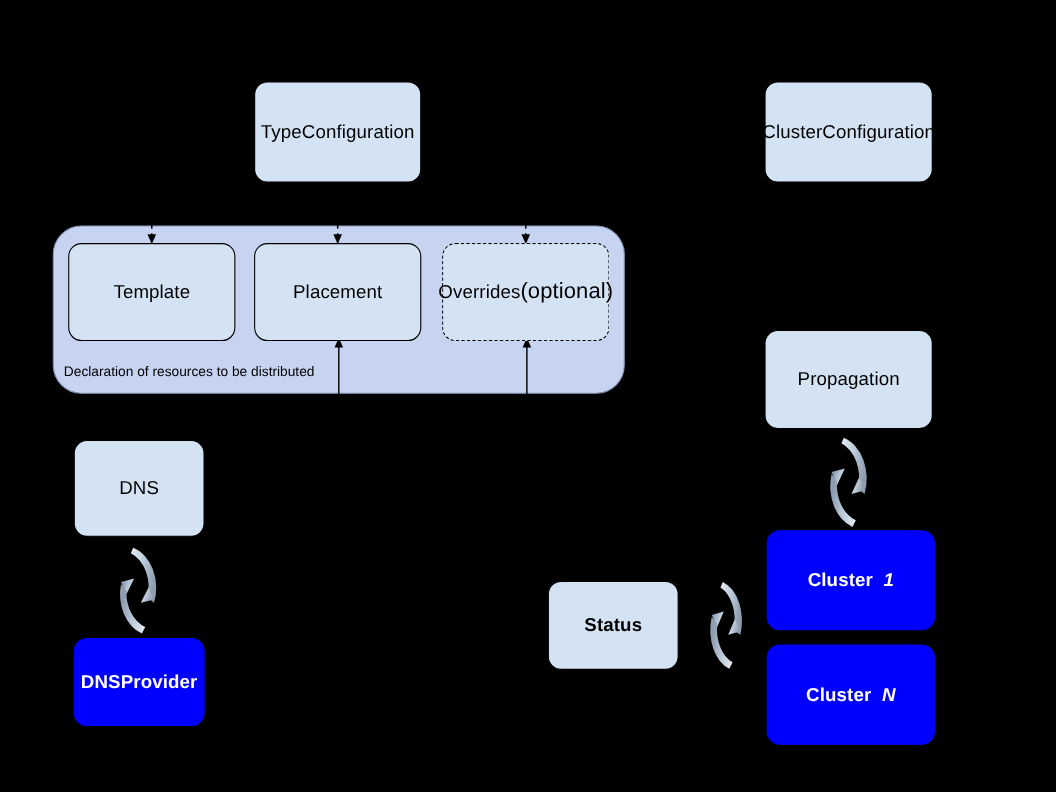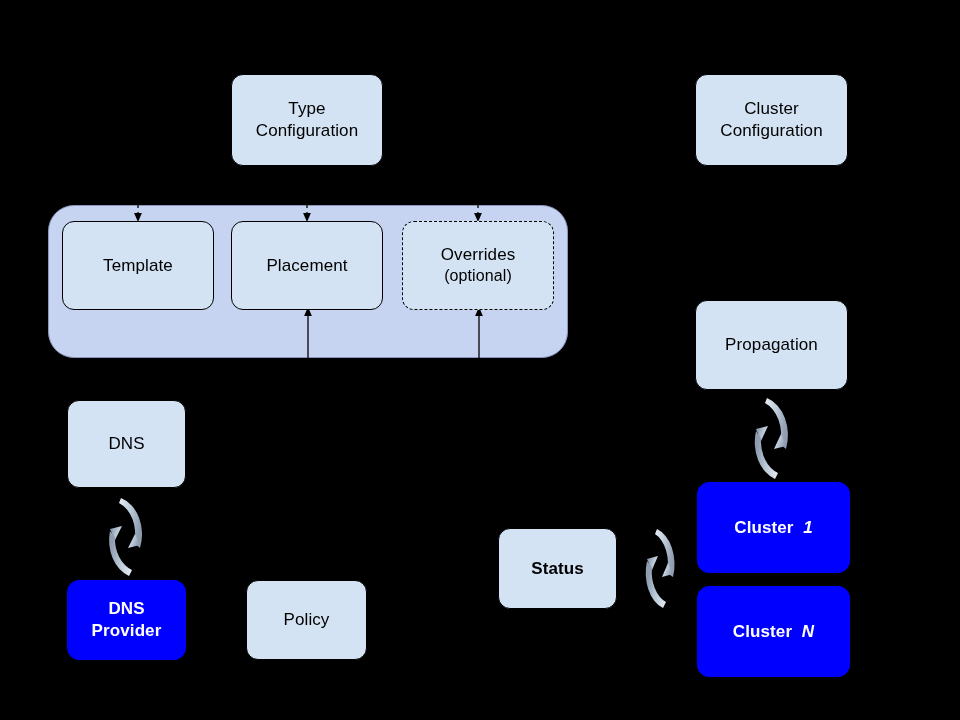--- a/index.html
+++ b/index.html
@@ -15,35 +15,35 @@
     background: #000000;
     overflow: hidden;
     font-family: "Liberation Sans", sans-serif;
   }
 
   
   .node {
     position: absolute;
     box-sizing: border-box;
     display: flex;
-    flex-direction: column;
+    flex-direction: row;
     align-items: center;
     justify-content: center;
     text-align: center;
     border-radius: 12px;
     background: #d3e3f3;
     border: 1px solid #000000;
     color: #000000;
     font-size: 17px;
     line-height: 1.28;
     letter-spacing: 0.1px;
     z-index: 4;
   }
   .node .sub {
-    font-size: 16px;
+    font-size: 20px;
   }
 
   
   .node.accent {
     background: #0000ff;
     border-color: #0000ff;
     color: #ffffff;
     font-weight: bold;
   }
   .node.accent .ital {
@@ -88,20 +88,21 @@
   }
   .sync-icon svg { display: block; }
 </style>
 </head>
 <body>
 
 <div id="canvas">
 
   <div id="group-declaration" style="left:48px; top:205px; width:520px; height:153px;"></div>
 
+  <div id="group-declaration-label" style="left:58px; top:331px;">Declaration of resources to be distributed</div>
 
   <div class="conn" style="left:131px; top:172px; width:14px; height:52px;">
     <svg width="14" height="52" viewBox="0 0 14 52">
       <line x1="7" y1="0" x2="7" y2="43" stroke="#000" stroke-width="1.3" stroke-dasharray="4,4"></line>
       <polygon points="7,50 3.1,41 10.9,41" fill="#000"></polygon>
     </svg>
   </div>
 
   <div class="conn" style="left:300px; top:172px; width:14px; height:52px;">
     <svg width="14" height="52" viewBox="0 0 14 52">
@@ -157,23 +158,20 @@
   <div class="node" style="left:67px; top:400px; width:119px; height:88px;">
     <span>DNS</span>
   </div>
 
 
   <div class="node accent" style="left:67px; top:580px; width:119px; height:80px;">
     <span>DNS</span>
     <span>Provider</span>
   </div>
 
-  <div class="node" style="left:246px; top:580px; width:121px; height:80px;">
-    <span>Policy</span>
-  </div>
 
   <div class="sync-icon" style="left:88px; top:497px; width:74px; height:80px;">
     <svg width="74" height="80" viewBox="0 0 74 80">
       <defs>
         <linearGradient id="gradA1" x1="0" y1="0" x2="1" y2="0.4">
           <stop offset="0%" stop-color="#e8eef5"></stop>
           <stop offset="55%" stop-color="#b9c7d6"></stop>
           <stop offset="100%" stop-color="#8e9daf"></stop>
         </linearGradient>
         <linearGradient id="gradA2" x1="1" y1="1" x2="0" y2="0.6">

